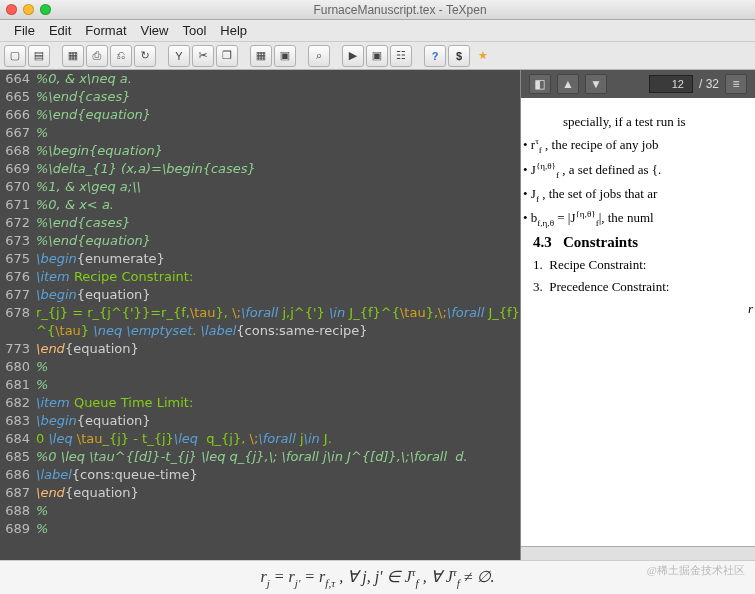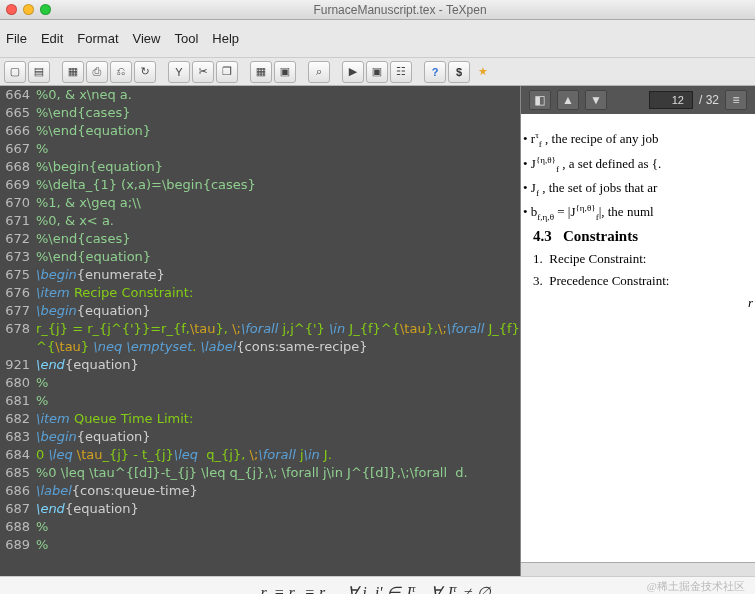--- a/index.html
+++ b/index.html
@@ -2,33 +2,33 @@
 <html><head>
 <meta charset="utf-8">
 <style>
 * { margin: 0; padding: 0; box-sizing: border-box; }
 body { font-family: -apple-system, "Lucida Grande", sans-serif; font-size: 13px; background: #e8e8e8; width: 755px; height: 594px; overflow: hidden; position: relative; }
 .titlebar { height: 20px; background: linear-gradient(#f0f0f0, #d8d8d8); display: flex; align-items: center; padding: 0 6px; border-bottom: 1px solid #aaa; }
 .traffic { display: flex; gap: 6px; }
 .dot { width: 11px; height: 11px; border-radius: 50%; border: 0.5px solid rgba(0,0,0,0.2); }
 .red { background: #ff5f56; } .yellow { background: #ffbd2e; } .green { background: #27c93f; }
 .win-title { flex: 1; text-align: center; color: #666; font-size: 12px; }
-.menubar { height: 38px; background: #e8e8e8; display: flex; align-items: center; padding: 0 6px; gap: 14px; font-size: 13px; color: #222; border-bottom: 1px solid #ccc; }
+.menubar { height: 22px; background: #e8e8e8; display: flex; align-items: center; padding: 0 14px; gap: 14px; font-size: 13px; color: #222; border-bottom: 1px solid #ccc; }
 .menubar span { cursor: default; }
 .toolbar { height: 28px; background: #e8e8e8; display: flex; align-items: center; padding: 0 4px; gap: 2px; border-bottom: 1px solid #b5b5b5; }
 .tbtn { width: 22px; height: 22px; background: linear-gradient(#fdfdfd,#e2e2e2); border: 1px solid #b0b0b0; border-radius: 3px; display: flex; align-items: center; justify-content: center; font-size: 11px; color: #444; cursor: pointer; }
 .tsep { width: 8px; }
 .main { display: flex; height: 490px; }
 .editor { width: 520px; background: #4a4a4a; color: #ddd; font-family: "DejaVu Sans", sans-serif; font-size: 13px; overflow: hidden; position: relative; }
 .line { display: flex; min-height: 18px; line-height: 18px; }
 .gutter { width: 34px; text-align: right; padding-right: 4px; color: #bbb; background: #4a4a4a; flex-shrink: 0; }
 .code { flex: 1; white-space: pre-wrap; word-break: break-all; padding-left: 2px; }
-.c-comment { color: #8fcf8f; }
+.c-comment { color: #8fcf8f; font-style: italic; }
 .c-cmd { color: #5aa0d6; font-style: italic; }
-.c-cmdg { color: #7dd3fc; font-style: italic; }
+.c-cmdg { color: #fdba74; font-style: italic; }
 .c-brace { color: #d0d0d0; }
 .c-gold { color: #d0a020; }
 .c-plain { color: #84cc16; }
 .preview { flex: 1; background: #fff; display: flex; flex-direction: column; border-left: 1px solid #888; }
 .pv-bar { height: 28px; background: #555; display: flex; align-items: center; gap: 6px; padding: 0 8px; color: #ddd; font-size: 12px; }
 .pv-btn { width: 22px; height: 20px; background: #666; border: 1px solid #444; border-radius: 2px; display: flex; align-items: center; justify-content: center; color: #ddd; cursor: pointer; }
 .pv-page { width: 44px; height: 18px; background: #3a3a3a; border: 1px solid #222; color: #ddd; text-align: right; padding: 0 8px; font-size: 11px; }
 .pv-content { flex: 1; background: #fff; color: #000; padding: 10px 0 0 12px; font-family: "Times New Roman", serif; font-size: 13px; overflow: hidden; position: relative; }
 .pv-content p { margin: 6px 0; }
 .bull { margin-left: 18px; text-indent: -10px; }
@@ -140,21 +140,21 @@
       </div>
       <div class="line">
         <div class="gutter">677</div>
         <div class="code"><span class="c-cmd">\begin</span><span class="c-brace">{equation}</span></div>
       </div>
       <div class="line">
         <div class="gutter">678</div>
         <div class="code"><span class="c-plain">r_{j} = r_{j^{'}}=r_{f,</span><span class="c-gold">\tau</span><span class="c-plain">}, </span><span class="c-gold">\;</span><span class="c-cmd">\forall</span><span class="c-plain"> j,j^{'} </span><span class="c-cmd">\in</span><span class="c-plain"> J_{f}^{</span><span class="c-gold">\tau</span><span class="c-plain">},</span><span class="c-gold">\;</span><span class="c-cmd">\forall</span><span class="c-plain"> J_{f}^{</span><span class="c-gold">\tau</span><span class="c-plain">} </span><span class="c-cmd">\neq </span><span class="c-cmd">\emptyset</span><span class="c-plain">. </span><span class="c-cmd">\label</span><span class="c-brace">{cons:same-recipe}</span></div>
       </div>
       <div class="line">
-        <div class="gutter">921</div>
+        <div class="gutter">773</div>
         <div class="code"><span class="c-cmdg">\end</span><span class="c-brace">{equation}</span></div>
       </div>
       <div class="line">
         <div class="gutter">680</div>
         <div class="code"><span class="c-comment">%</span></div>
       </div>
       <div class="line">
         <div class="gutter">681</div>
         <div class="code"><span class="c-comment">%</span></div>
       </div>
@@ -195,20 +195,21 @@
     <div class="pv-bar">
       <div class="pv-btn">◧</div>
       <div class="pv-btn">▲</div>
       <div class="pv-btn">▼</div>
       <div style="flex:1"></div>
       <input class="pv-page" value="12" style="">
       <span>/ 32</span>
       <div class="pv-btn">≡</div>
     </div>
     <div class="pv-content" id="pv">
+        <p style="margin-left:30px">specially, if a test run is</p>
         <p class="bull">• r<sup>τ</sup><sub>f</sub> , the recipe of any job</p>
         <p class="bull">• J<sup>{η,θ}</sup><sub>f</sub> , a set defined as {.</p>
         <p class="bull">• J<sub>f</sub> , the set of jobs that ar</p>
         <p class="bull">• b<sub>f,η,θ</sub> = |J<sup>{η,θ}</sup><sub>f</sub>|, the numl</p>
         <p class="sec-head">4.3&nbsp;&nbsp;&nbsp;Constraints</p>
         <p class="num-item">1.&nbsp;&nbsp;Recipe Constraint:</p>
         <p class="num-item">3.&nbsp;&nbsp;Precedence Constraint:</p>
         <p style="text-align:right;margin-right:2px"><i>r</i></p>
       </div>
     <div class="hscroll"></div>

